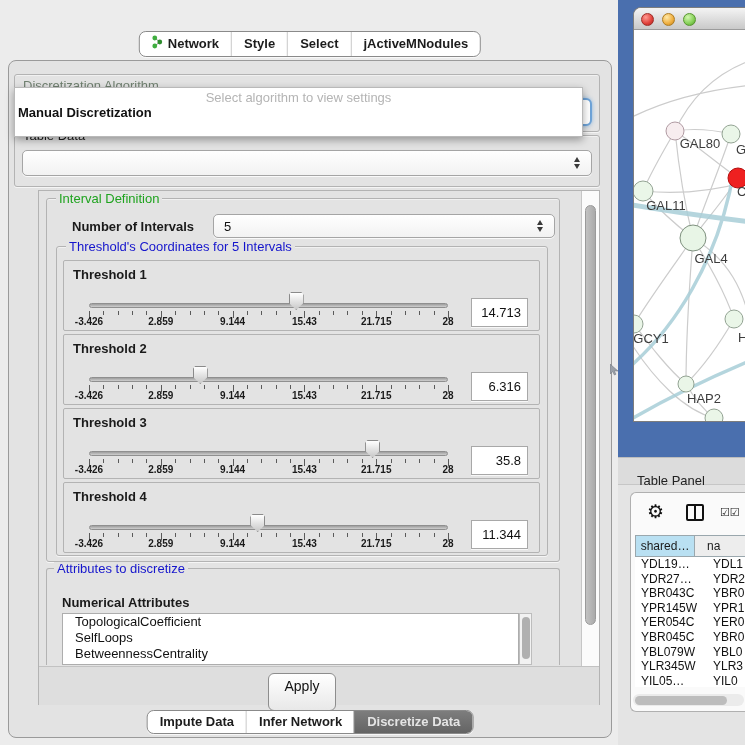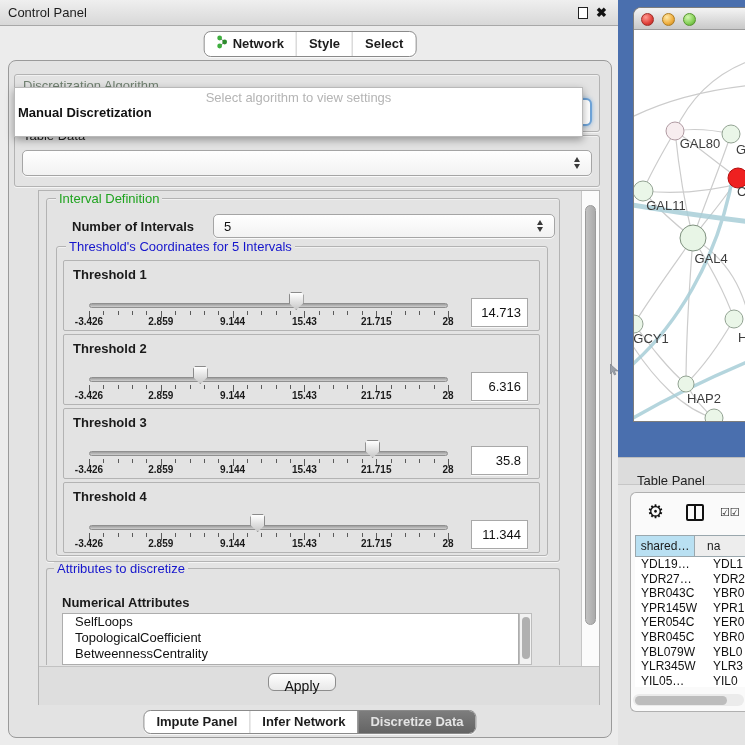--- a/index.html
+++ b/index.html
@@ -86,21 +86,21 @@
   #attr-list-label { position:absolute; left:62px; top:595px; font-weight:bold; font-size:13px; }
   #attr-list { position:absolute; left:62px; top:613px; width:457px; height:52px; background:#fff;
     border:1px solid #adadad; overflow:hidden; }
   .list-item { padding:1px 0 1px 12px; font-size:13px; color:#111; line-height:14px; }
   #attr-list-scroll { position:absolute; left:519px; top:613px; width:13px; height:52px;
     background:#f2f2f2; border:1px solid #bdbdbd; }
   #attr-list-thumb { position:absolute; left:1.5px; top:3px; width:8px; height:42px; background:#b0b0b0; border-radius:5px; }
 
   #apply-bar { position:absolute; left:39px; top:666px; width:560px; height:39px;
     background:#dedede; border-top:1px solid #c2c2c2; }
-  #apply-btn { position:absolute; left:268px; top:673px; width:68px; height:18px;
+  #apply-btn { position:absolute; left:268px; top:673px; width:68px; height:38px;
     background:linear-gradient(#ffffff,#e8e8e8); border:1px solid #8d8d8d; border-radius:6px;
     font-size:14px; color:#111; text-align:center; line-height:24px; }
 
   
   #blue-bg { position:absolute; left:618px; top:0; width:127px; height:457px; background:#4a6fae; }
   #net-window { position:absolute; left:633px; top:7px; width:112px; height:415px;
     border-radius:8px 0 0 0; overflow:hidden; border:1px solid #7d7d7d; border-right:none; background:#fff; }
   #net-titlebar { position:absolute; left:0; top:0; width:112px; height:22px;
     background:linear-gradient(#f4f4f4,#c9c9c9); border-bottom:1px solid #9b9b9b; }
   .light { position:absolute; top:5px; width:13px; height:13px; border-radius:50%; }
@@ -134,44 +134,42 @@
   #tbl-hthumb { position:absolute; left:2px; top:1.5px; width:92px; height:9px; background:#bdbdbd; border-radius:5px; }
 
   #cursor { position:absolute; left:610px; top:364px; z-index:50; }
 
   svg text { font-family:"Liberation Sans", sans-serif; }
 </style>
 </head>
 <body>
 
 <div id="left-panel">
-  <div id="cp-titlebar">
-    <span id="cp-title">Control Panel</span>
-    <span id="float-icon"></span>
-    <span id="close-icon">✖</span>
-  </div>
 
   <div id="top-tabs" class="segctl">
     <div class="seg">
       <span>
         <svg width="11" height="14" viewBox="0 0 11 14">
           <line x1="3" y1="3" x2="8" y2="7" stroke="#8a8a8a" stroke-width="1"></line>
           <line x1="3" y1="11" x2="8" y2="7" stroke="#8a8a8a" stroke-width="1"></line>
           <circle cx="3" cy="3" r="2.4" fill="#3fae3f"></circle>
             <circle cx="3" cy="11" r="2.4" fill="#3fae3f"></circle>
             <circle cx="8" cy="7" r="2.4" fill="#2e8c2e"></circle>
         </svg>
       </span>
       <span>Network</span>
     </div>
     <div class="seg">
         <span>Style</span>
       </div>
     <div class="seg">
         <span>Select</span>
+      </div>
+    <div class="seg">
+        <span>jActiveMNodules</span>
       </div>
   </div>
 
   <div id="outer-box"></div>
 
   <div id="algo-box" class="etched abs"></div>
   <span id="algo-title" class="group-title">Discretization Algorithm</span>
   <div id="algo-combo-ring">
     <span class="stepper">
         <span class="up"></span>
@@ -378,34 +376,34 @@
       </div>
     <div class="value-box">
       <span class="value-text">11.344</span>
     </div>
   </div>
 
   <div id="attr-box"></div>
   <span id="attr-title" class="group-title">Attributes to discretize</span>
   <span id="attr-list-label">Numerical Attributes</span>
   <div id="attr-list">
+      <div class="list-item">TopologicalCoefficient</div>
       <div class="list-item">SelfLoops</div>
-      <div class="list-item">TopologicalCoefficient</div>
       <div class="list-item">BetweennessCentrality</div>
     </div>
   <div id="attr-list-scroll">
     <div id="attr-list-thumb"></div>
   </div>
 
   <div id="apply-bar"></div>
   <div id="apply-btn">Apply</div>
 
   <div id="bottom-tabs" class="segctl">
     <div class="seg">
-        <span>Impute Panel</span>
+        <span>Impute Data</span>
       </div>
     <div class="seg">
         <span>Infer Network</span>
       </div>
     <div class="seg active">
         <span>Discretize Data</span>
       </div>
   </div>
 </div>
 

